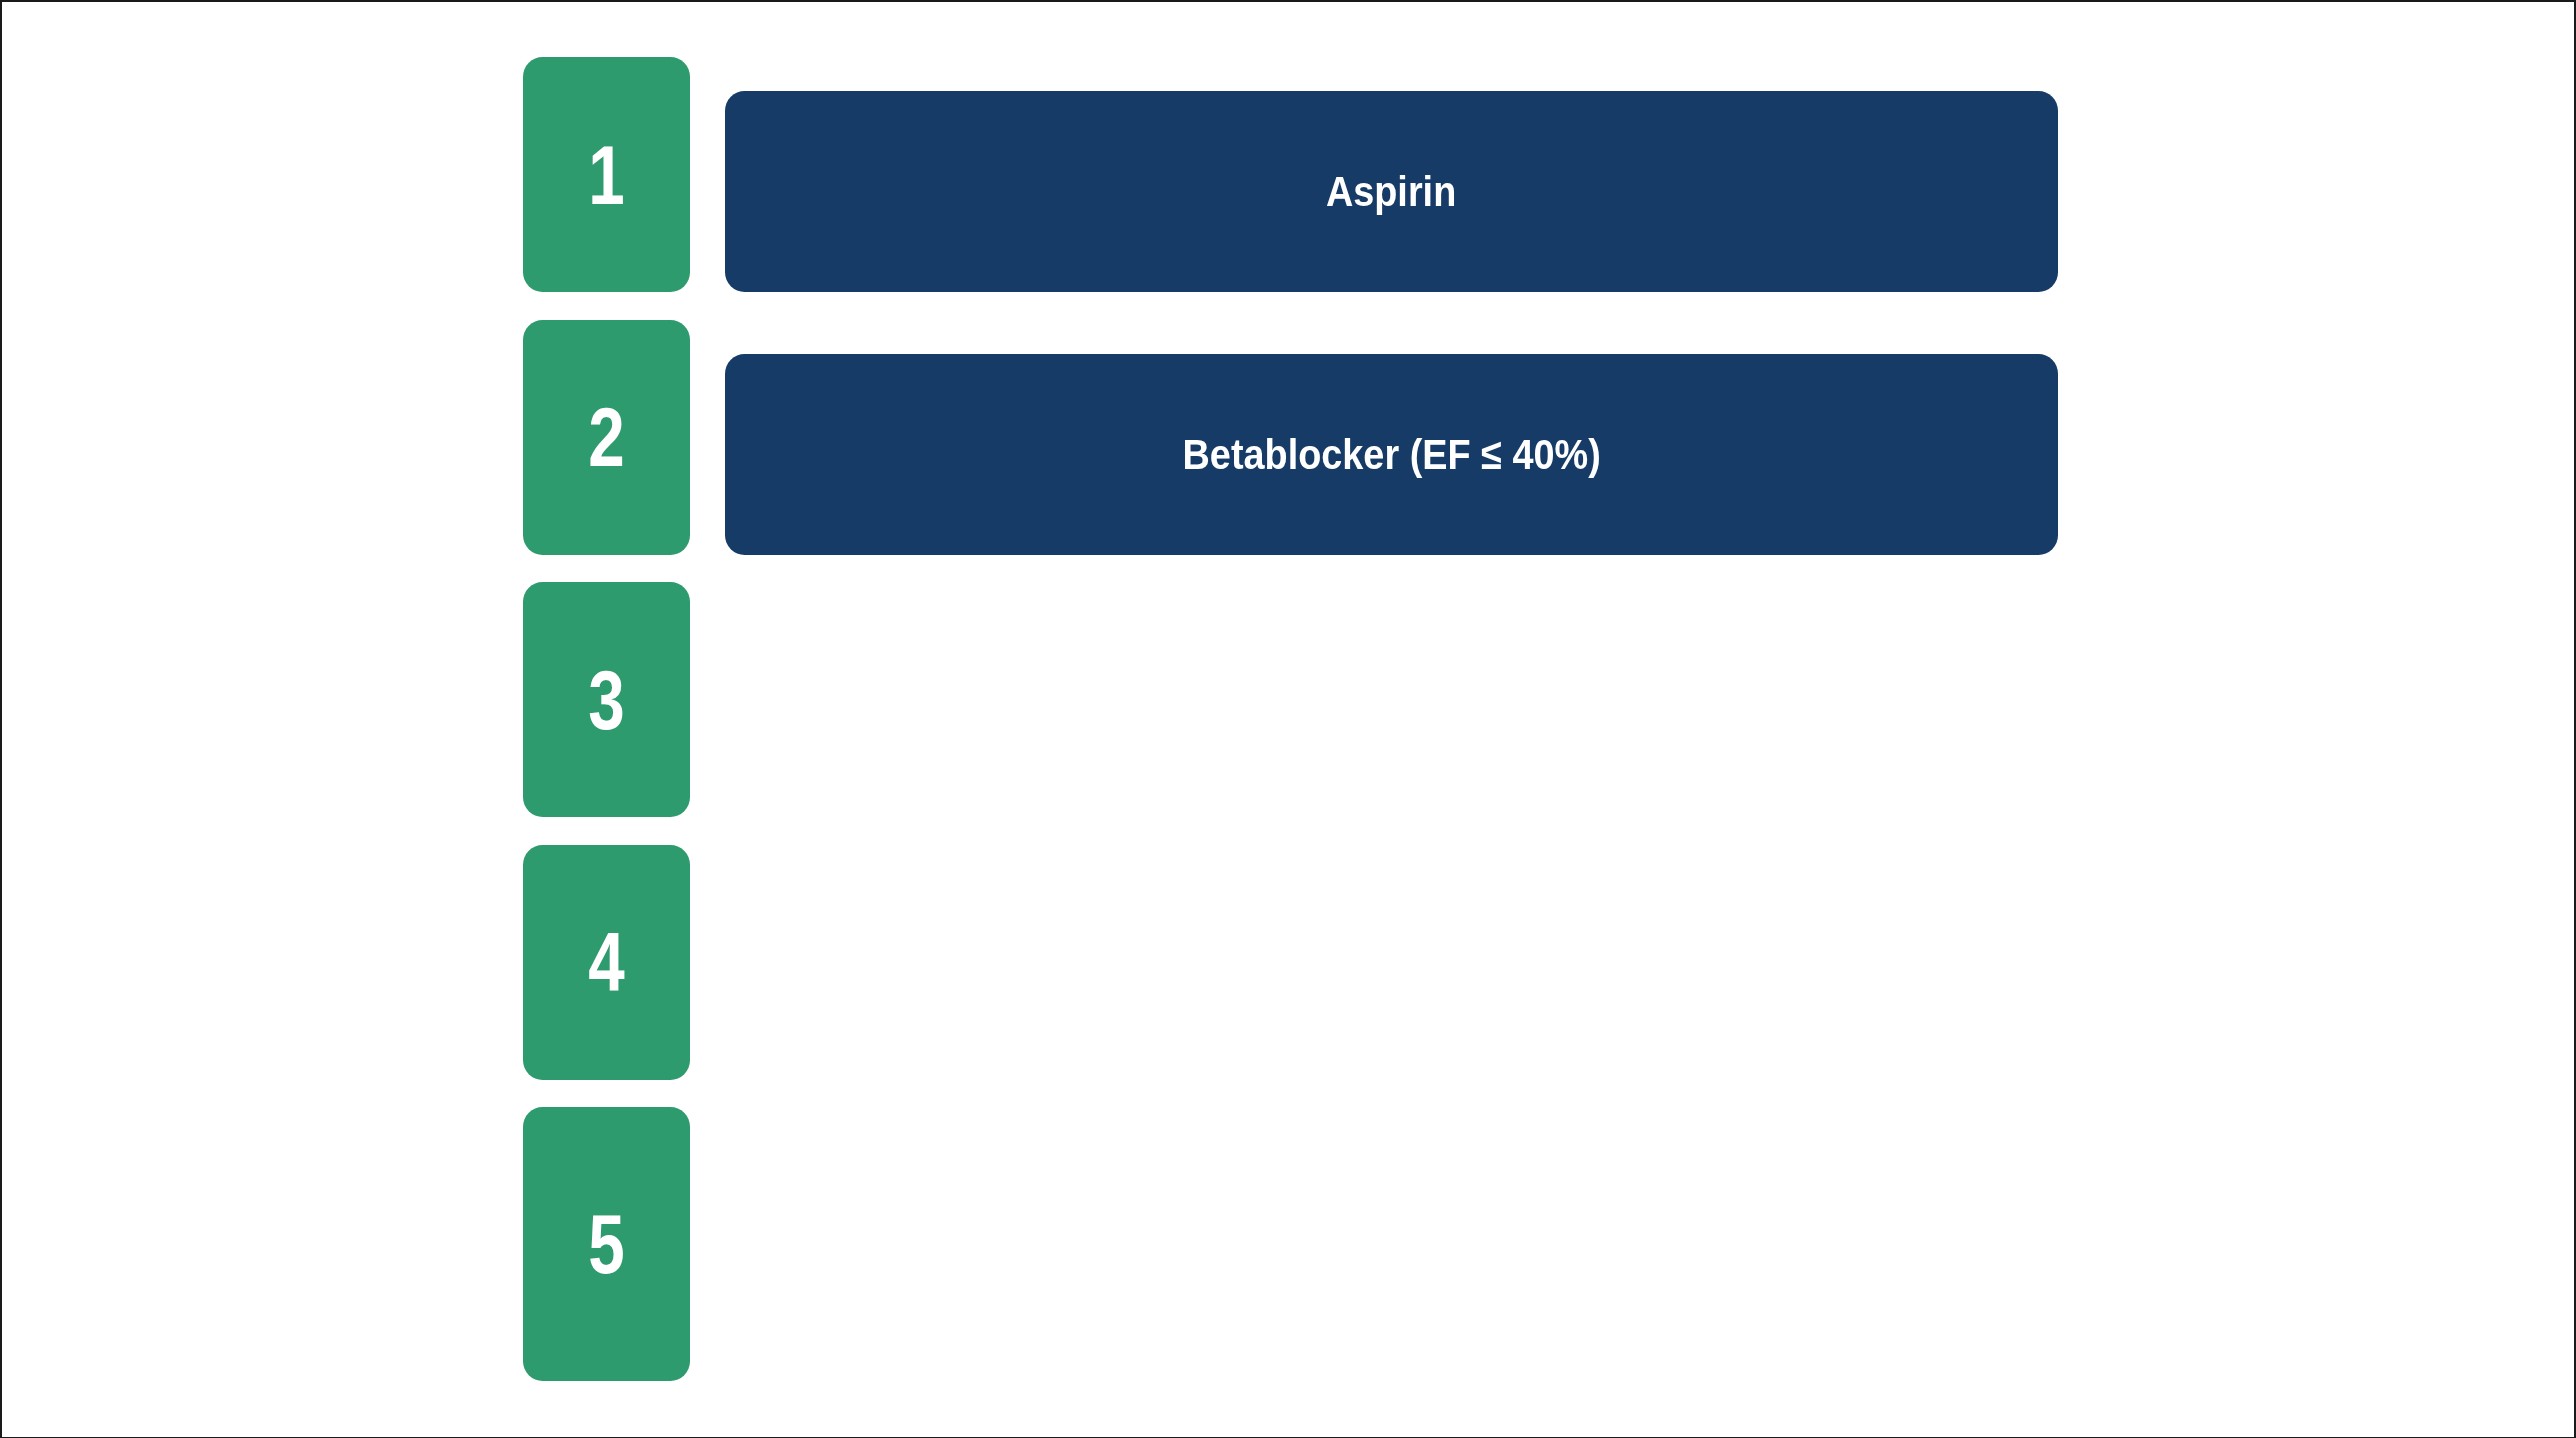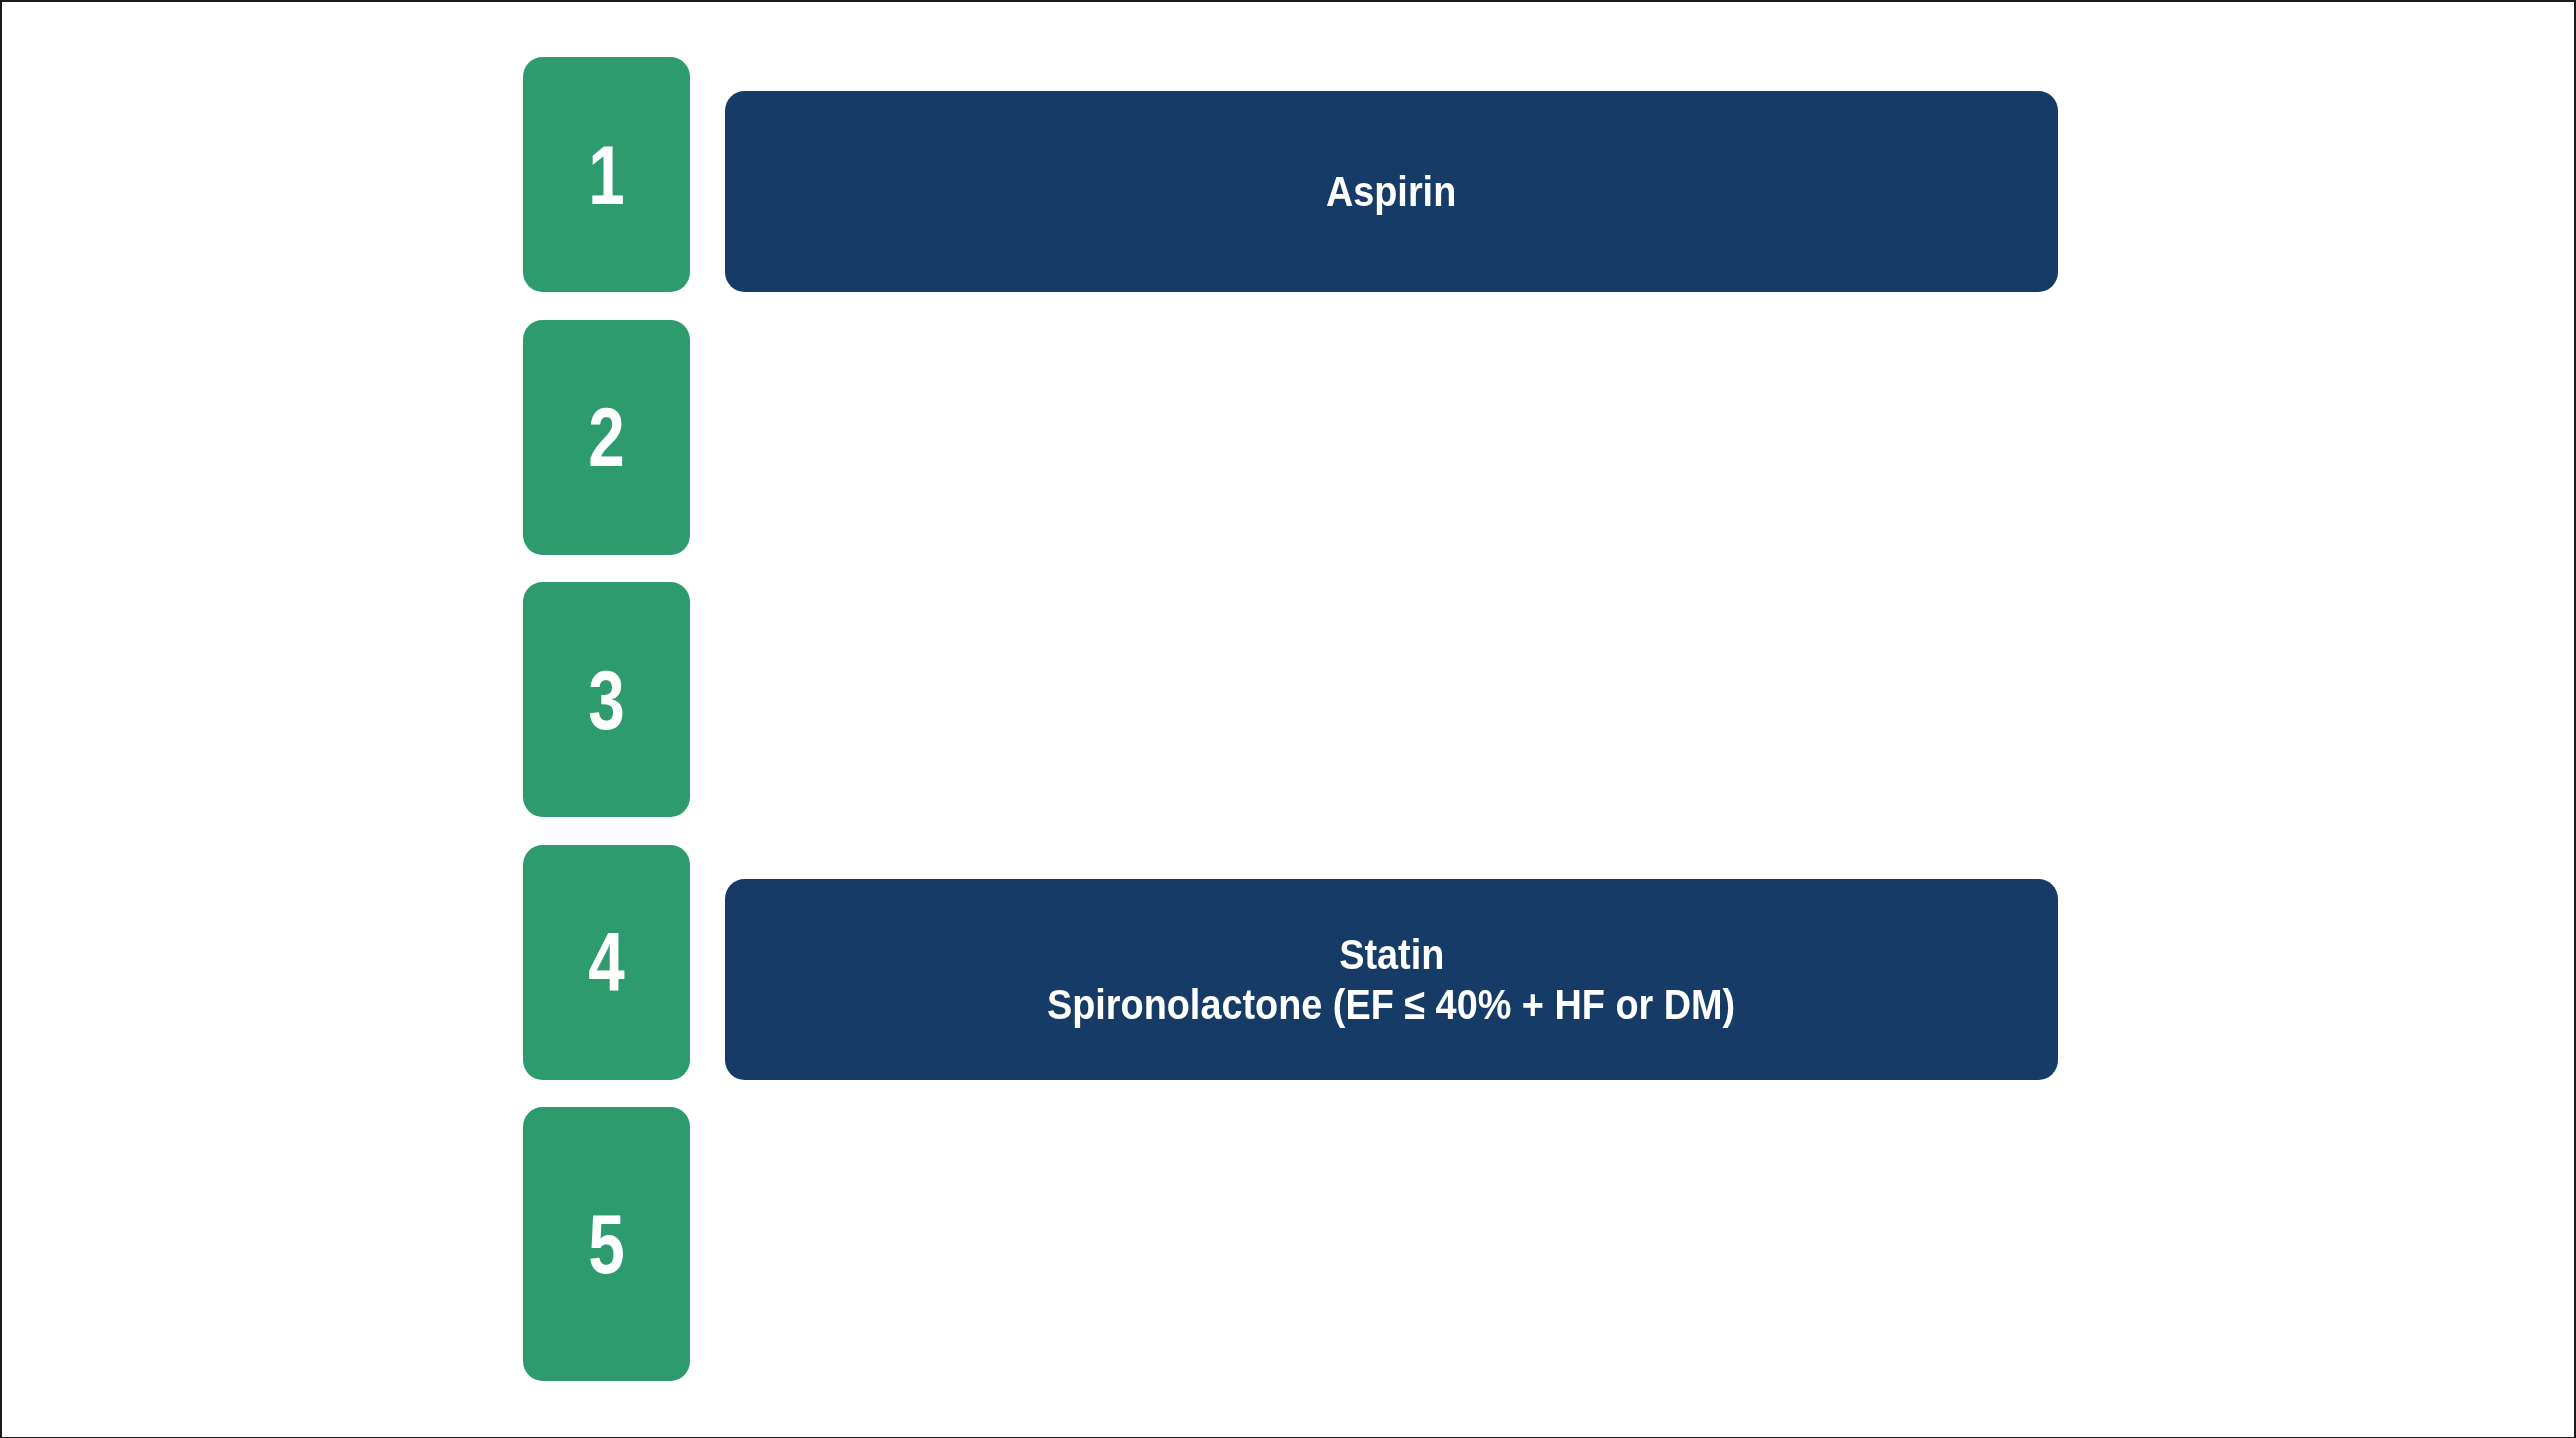--- a/index.html
+++ b/index.html
@@ -103,35 +103,34 @@
       </div>
       <div class="step-content-box">
         <div class="step-line">Aspirin</div>
       </div>
     </div>
 
     <div class="step-row h-standard">
       <div class="step-number-box">
         <span class="step-number">2</span>
       </div>
+      <div class="step-content-box">
+        <div class="step-line">Betablocker (EF ≤ 40%)</div>
+      </div>
     </div>
 
     <div class="step-row h-standard">
       <div class="step-number-box">
         <span class="step-number">3</span>
       </div>
     </div>
 
     <div class="step-row h-standard">
       <div class="step-number-box">
         <span class="step-number">4</span>
-      </div>
-      <div class="step-content-box">
-        <div class="step-line">Statin</div>
-        <div class="step-line">Spironolactone (EF ≤ 40% + HF or DM)</div>
       </div>
     </div>
 
     <div class="step-row h-tall">
       <div class="step-number-box">
         <span class="step-number">5</span>
       </div>
     </div>
 
   </div>

